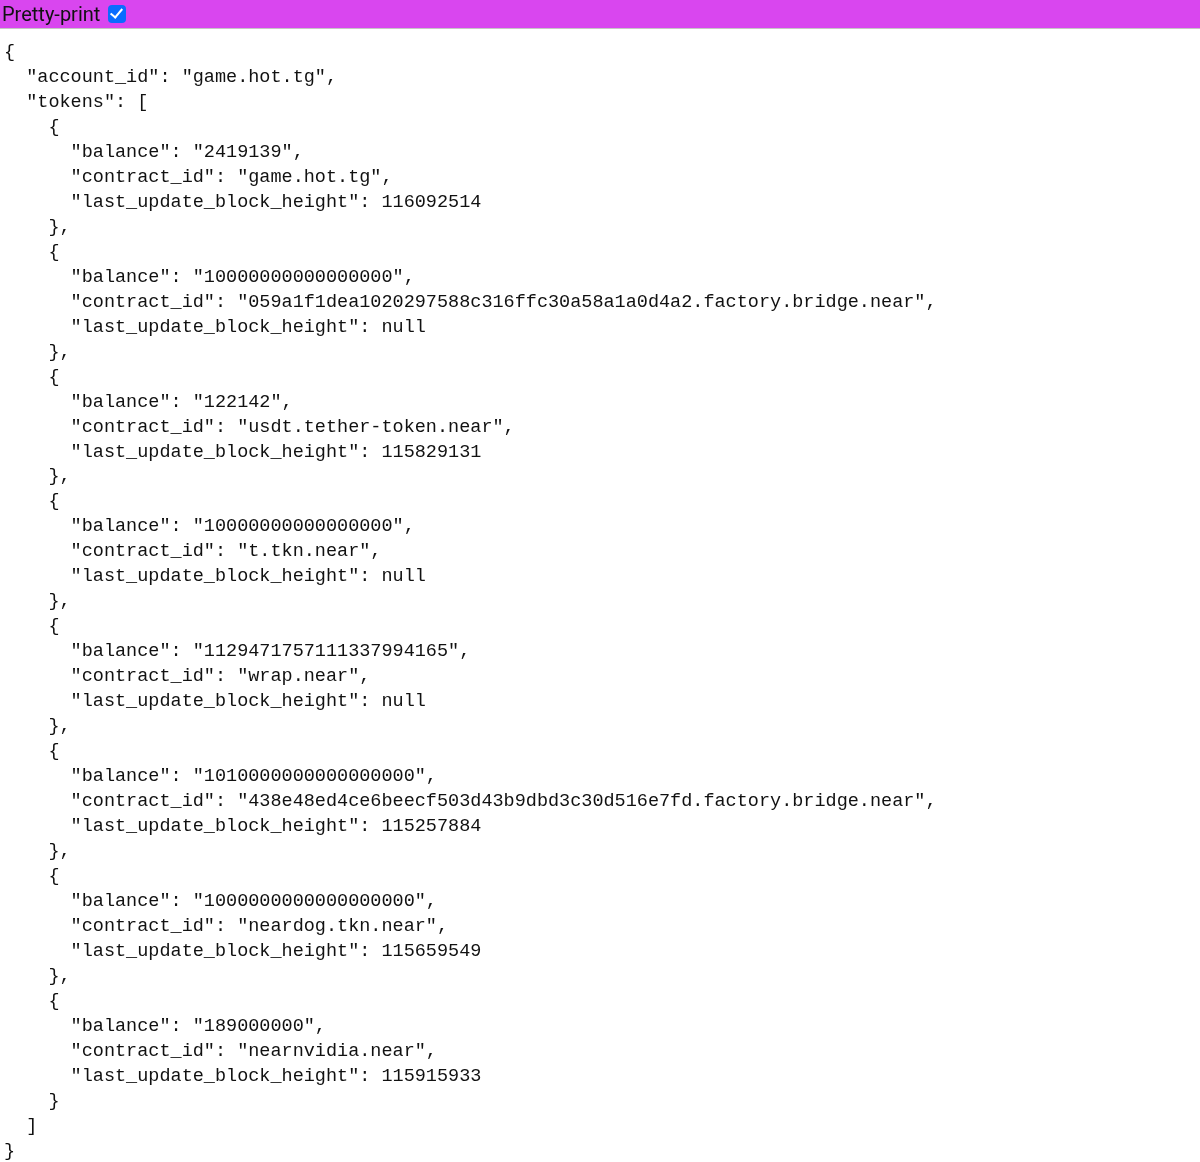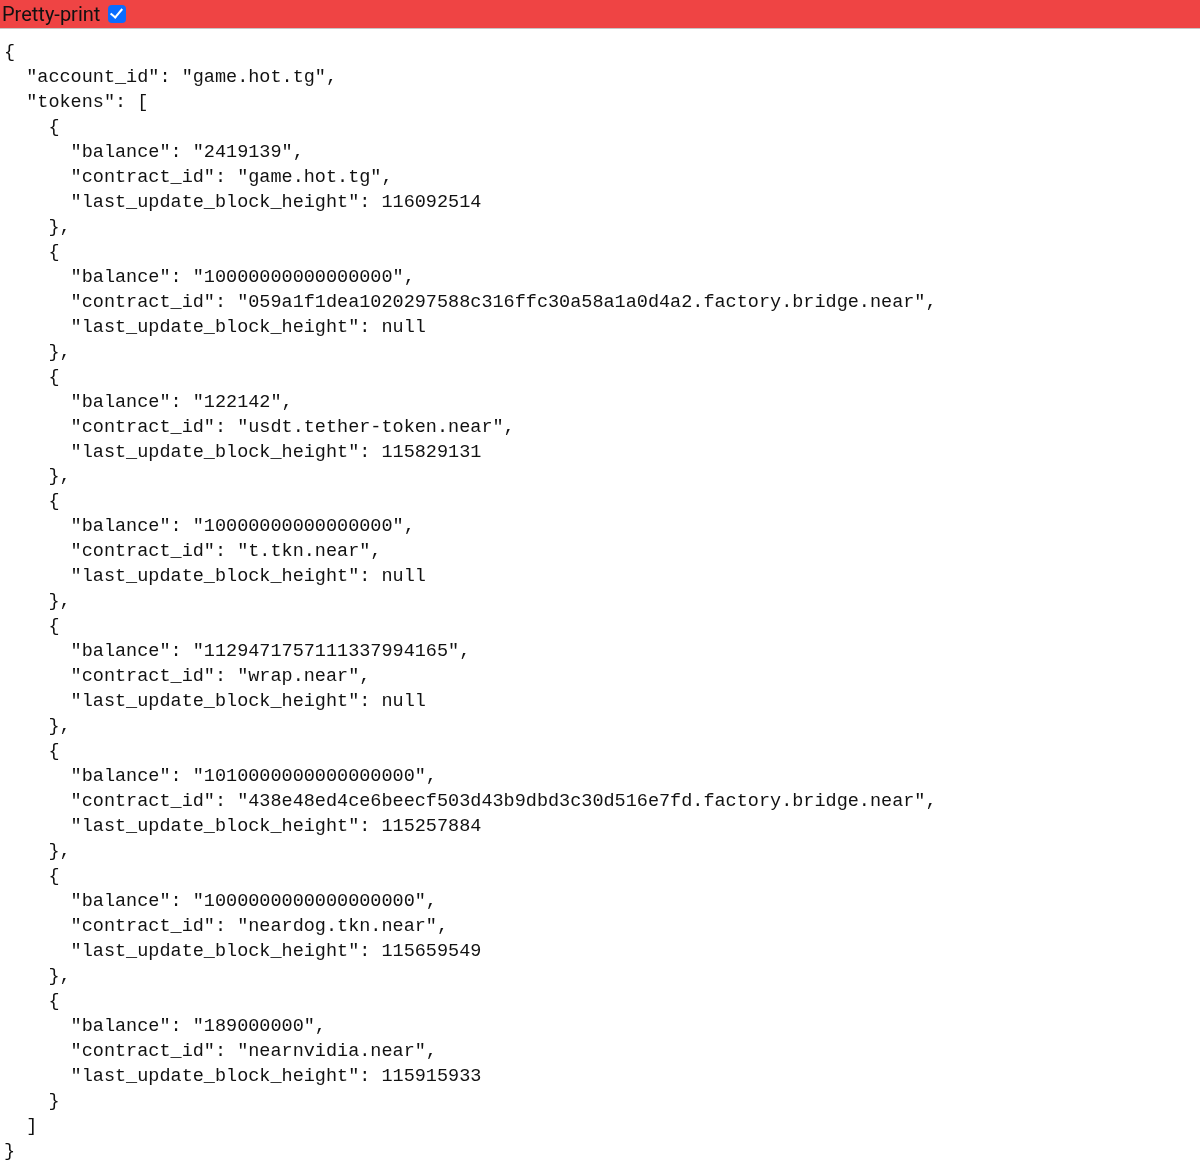--- a/index.html
+++ b/index.html
@@ -6,21 +6,21 @@
   html, body {
     margin: 0;
     padding: 0;
     width: 1200px;
     font-family: Menlo, Consolas, "Courier New", monospace;
     font-size: 18px;
     color: #000;
     background: #fff;
   }
   .toolbar {
-    background: #ef4444;
+    background: #d946ef;
     border-bottom: 1px solid #c6c6c6;
     padding: 2px 2px;
     display: flex;
     align-items: center;
     gap: 4px;
     font-family: -apple-system, "Segoe UI", Roboto, Menlo, monospace;
     font-size: 20px;
     color: #111;
   }
   .toolbar input[type="checkbox"] {

